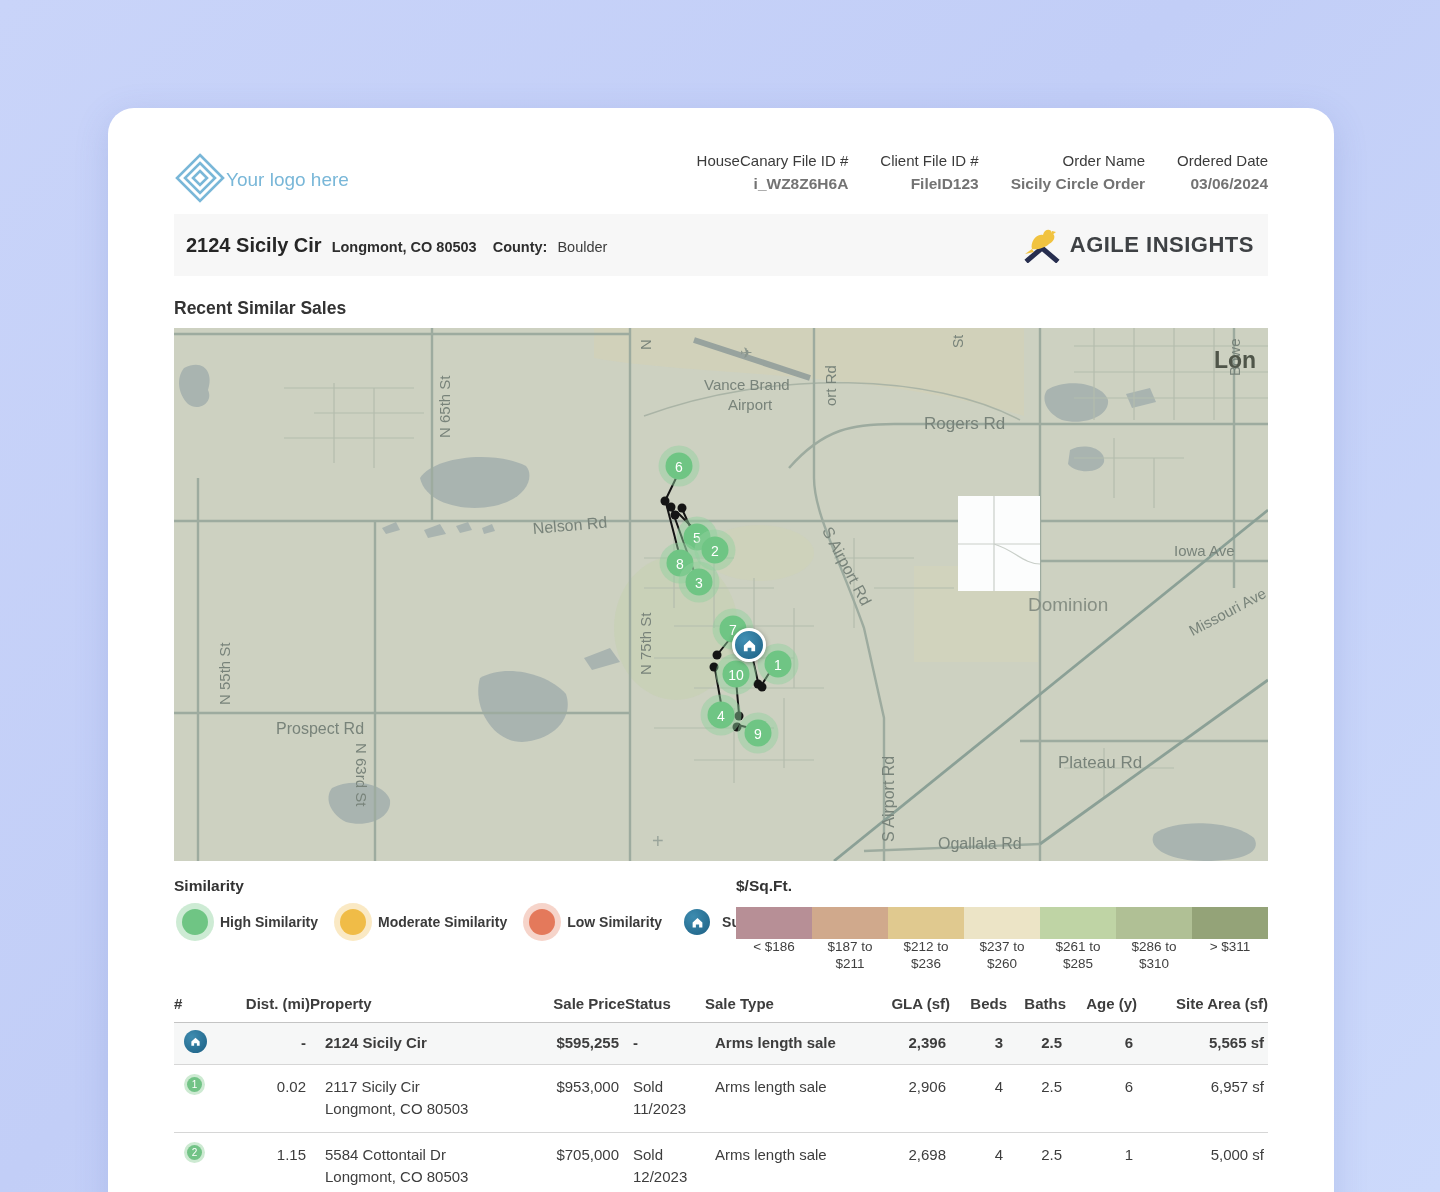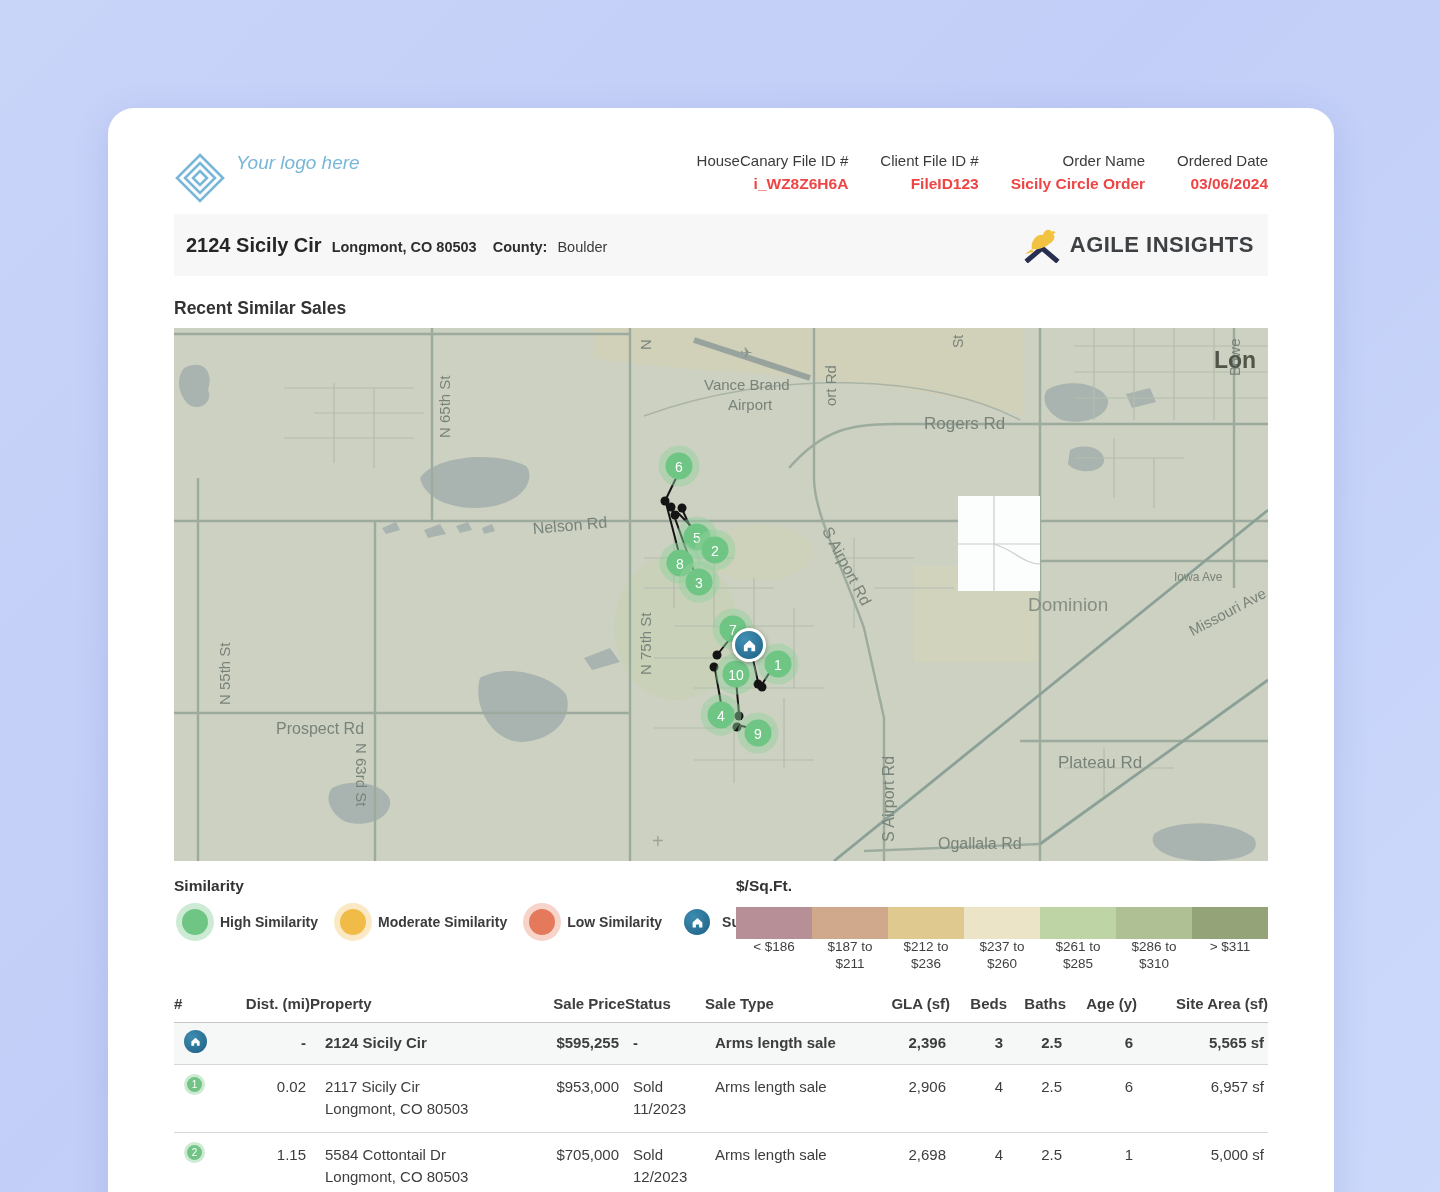--- a/index.html
+++ b/index.html
@@ -5,26 +5,26 @@
   * { margin:0; padding:0; box-sizing:border-box; }
   html,body { width:1440px; height:1192px; overflow:hidden;
     font-family:"Liberation Sans", sans-serif;
     background:linear-gradient(135deg,#c9d4f9 0%,#c2cef7 45%,#ccd9fb 100%); }
   .card { position:absolute; left:108px; top:108px; width:1226px; height:1200px;
     background:#ffffff; border-radius:26px; box-shadow:0 8px 34px rgba(80,100,180,.18); }
   .content { padding:0 66px; position:relative; }
 
   
   .hdr { display:flex; justify-content:space-between; align-items:flex-start; padding-top:42px; height:98px; }
-  .logo-wrap { display:flex; gap:10px; margin-top:2px;font-style:italic; }
+  .logo-wrap { display:flex; align-items:center; margin-top:2px; }
   .logo-text { color:#79b7d8; font-size:19px; }
   .meta { display:flex; gap:32px; margin-top:2px; }
   .meta-col { text-align:right; }
   .meta-label { font-size:15px; color:#3b3b3b; }
-  .meta-value { font-size:15.5px; color:#ef4444; font-weight:bold; margin-top:6px; }
+  .meta-value { font-size:15.5px; color:#737373; font-weight:bold; margin-top:6px; }
 
   
   .addrbar { margin-top:8px; background:#f7f7f7; height:62px; display:flex;
     align-items:center; justify-content:space-between; padding:0 14px 0 12px; }
   .addr-left { display:flex; align-items:baseline; gap:10px; }
   .addr-main { font-size:20px; font-weight:bold; color:#262626; }
   .addr-csz { font-size:14.5px; font-weight:bold; color:#2e2e2e; }
   .addr-county-lbl { font-size:14.5px; font-weight:bold; color:#2e2e2e; margin-left:6px; }
   .addr-county { font-size:14.5px; color:#3c3c3c; }
   .brand { display:flex; align-items:center; gap:8px; }
@@ -248,21 +248,21 @@
           <div class="maplabel" style="left: 648px; top: 78px; font-size: 15px; transform: rotate(-90deg);">ort Rd</div>
           <div class="maplabel" style="left: 776px; top: 20px; font-size: 14px; transform: rotate(-90deg);">St</div>
           <div class="maplabel" style="left: 1052px; top: 48px; font-size: 15px; transform: rotate(-90deg);">Bowe</div>
           <div class="maplabel" style="left: 660px; top: 196px; font-size: 16px; transform: rotate(62deg);">S Airport Rd</div>
           <div class="maplabel" style="left: 706px; top: 514px; font-size: 16px; transform: rotate(-90deg);">S Airport Rd</div>
           <div class="maplabel" style="left: 358px; top: 192px; font-size: 16px; transform: rotate(-5deg);">Nelson Rd</div>
           <div class="maplabel" style="left: 750px; top: 86px; font-size: 17px;">Rogers Rd</div>
           <div class="maplabel" style="left: 102px; top: 380px; font-size: 16px; margin-top: 12px;">Prospect Rd</div>
           <div class="maplabel" style="left: 884px; top: 425px; font-size: 17px;">Plateau Rd</div>
           <div class="maplabel" style="left: 764px; top: 507px; font-size: 16px;">Ogallala Rd</div>
-          <div class="maplabel" style="left: 1000px; top: 214px; font-size: 12px; margin-top: 28px;">Iowa Ave</div>
+          <div class="maplabel" style="left: 1000px; top: 214px; font-size: 15px;">Iowa Ave</div>
           <div class="maplabel" style="left: 1012px; top: 296px; font-size: 15px; transform: rotate(-28deg);">Missouri Ave</div>
           <div class="maplabel" style="left: 530px; top: 48px; font-size: 15px;">Vance Brand</div>
           <div class="maplabel" style="left: 554px; top: 68px; font-size: 15px;">Airport</div>
           <div class="maplabel place" style="left: 854px; top: 266px; font-size: 19px;">Dominion</div>
           <div class="maplabel bold" style="left: 1040px; top: -8px; font-size: 23px; margin-top: 27px;">Lon</div>
         </div>
       <div class="maplabel" style="left:566px; top:16px; font-size:15px; color:#8a958c;">✈</div>
       <div class="maplabel" style="left:478px; top:502px; font-size:20px; color:#9aa59c;">+</div>
 
       <svg id="overlay-svg" class="base" width="1094" height="533" viewBox="0 0 1094 533">

